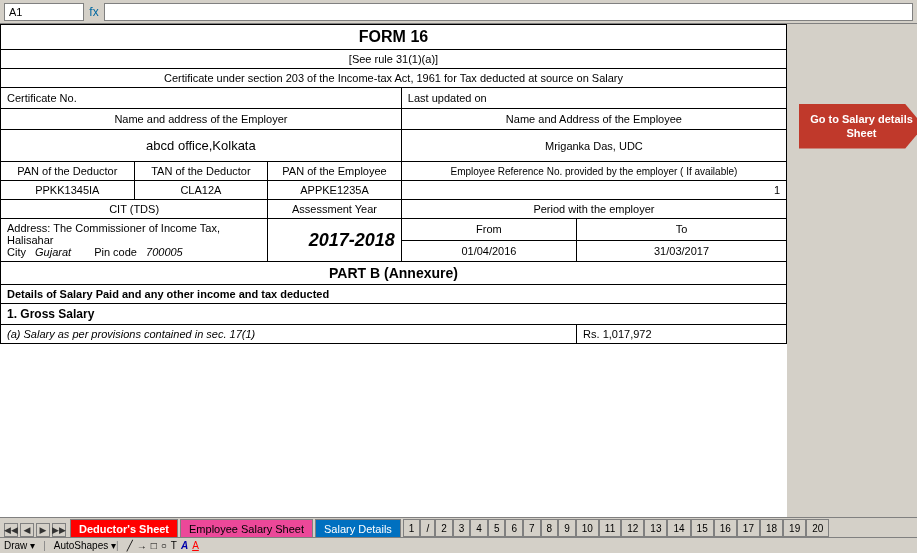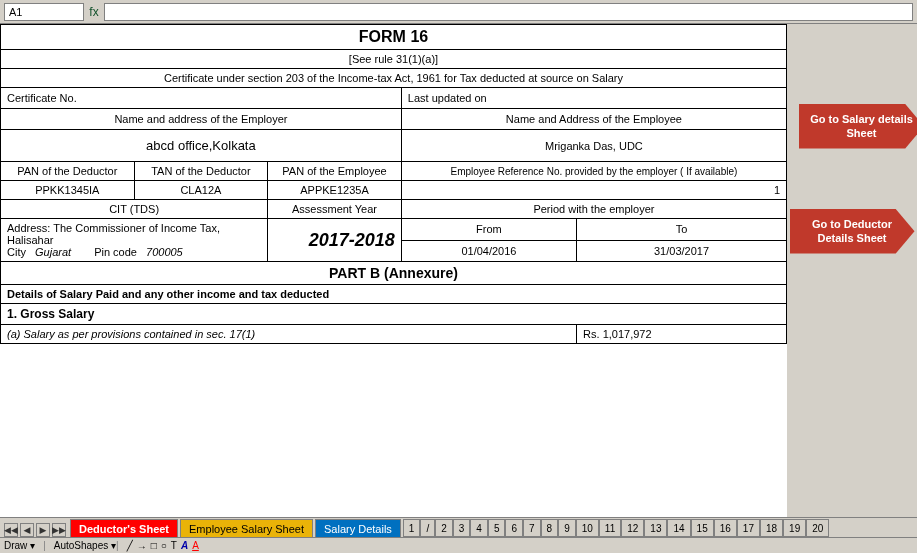--- a/index.html
+++ b/index.html
@@ -33,21 +33,21 @@
       padding: 0 4px;
       display: flex;
       align-items: center;
     }
     .formula-bar-sep {
       width: 20px;
       display: flex;
       align-items: center;
       justify-content: center;
       font-size: 12px;
-      color: #14532d;
+      color: #0369a1;
     }
     .formula-bar {
       flex: 1;
       height: 18px;
       border: 1px solid #808080;
       background: white;
       padding: 0 4px;
       font-size: 11px;
       display: flex;
       align-items: center;
@@ -225,21 +225,21 @@
 
     .tab {
       padding: 2px 8px;
       border: 1px solid #808080;
       border-bottom: none;
       cursor: pointer;
       font-size: 11px;
       height: 18px;
       display: flex;
       align-items: center;
-      background: #eab308;
+      background: #ec4899;
       margin-right: 2px;
     }
 
     .tab.active-red {
       background: #ff0000;
       color: white;
       font-weight: bold;
     }
 
     .tab.active-blue {
@@ -386,23 +386,20 @@
           <td colspan="2" style="border:1px solid #000; padding:3px 6px;">Rs. 1,017,972</td>
         </tr>
       </tbody>
         </table>
     </div>
   </div>
 
   <div class="sidebar">
     <div class="arrow-btn arrow-btn-1">
       <span>Go to Salary details Sheet</span>
-    </div>
-    <div class="arrow-btn arrow-btn-2">
-      <span>Go to Deductor Details  Sheet</span>
     </div>
   </div>
 
 </div>
 
 <div class="bottom-area">
   <div class="tabs-row">
 
     <div class="nav-arrows">
       <div class="nav-arrow">◀◀</div>

